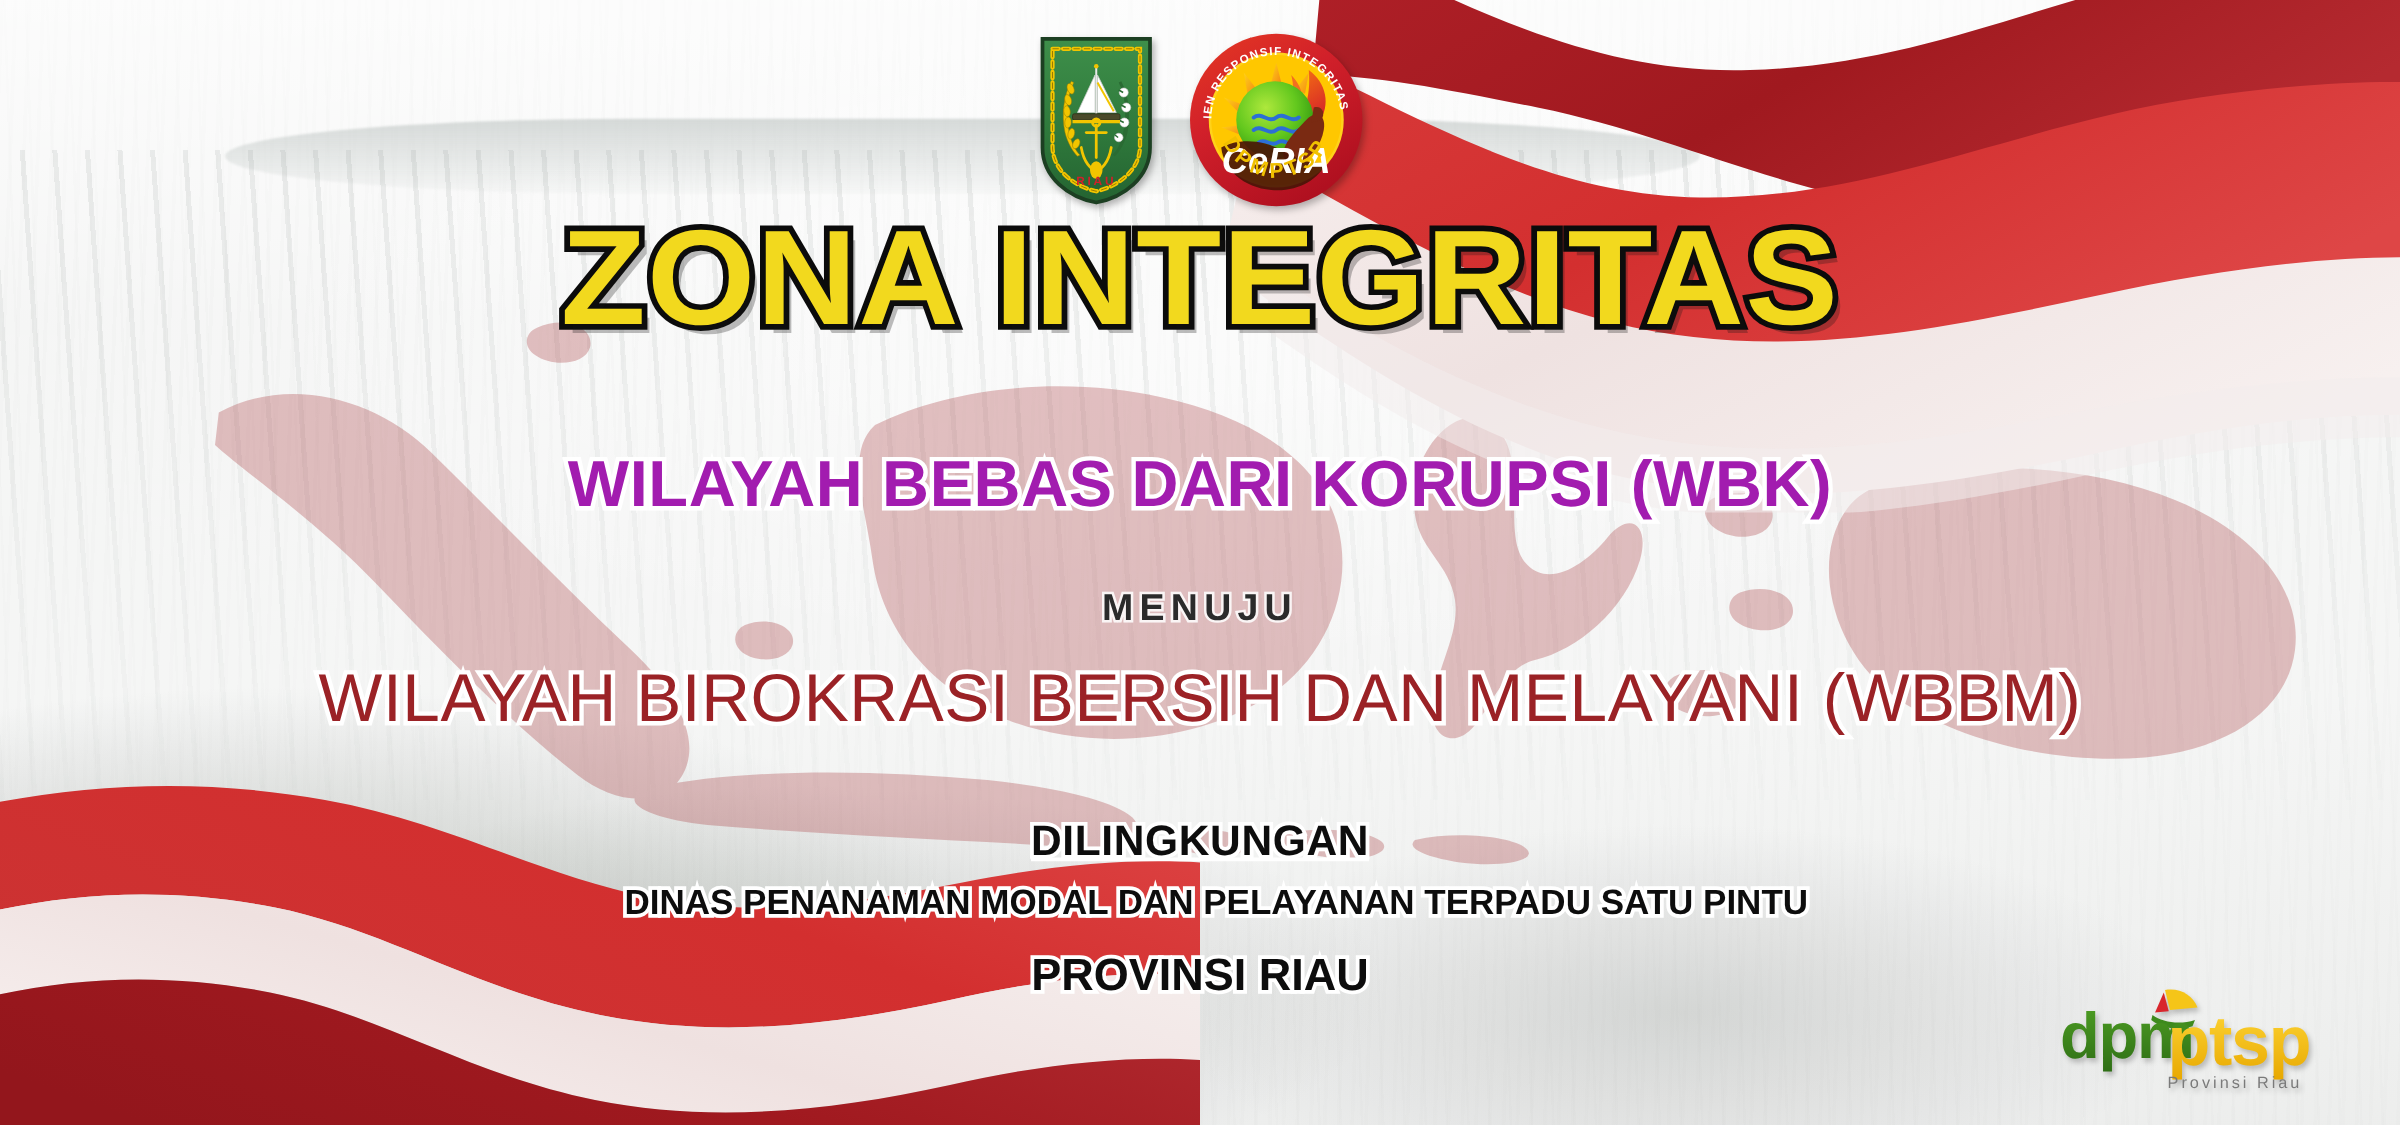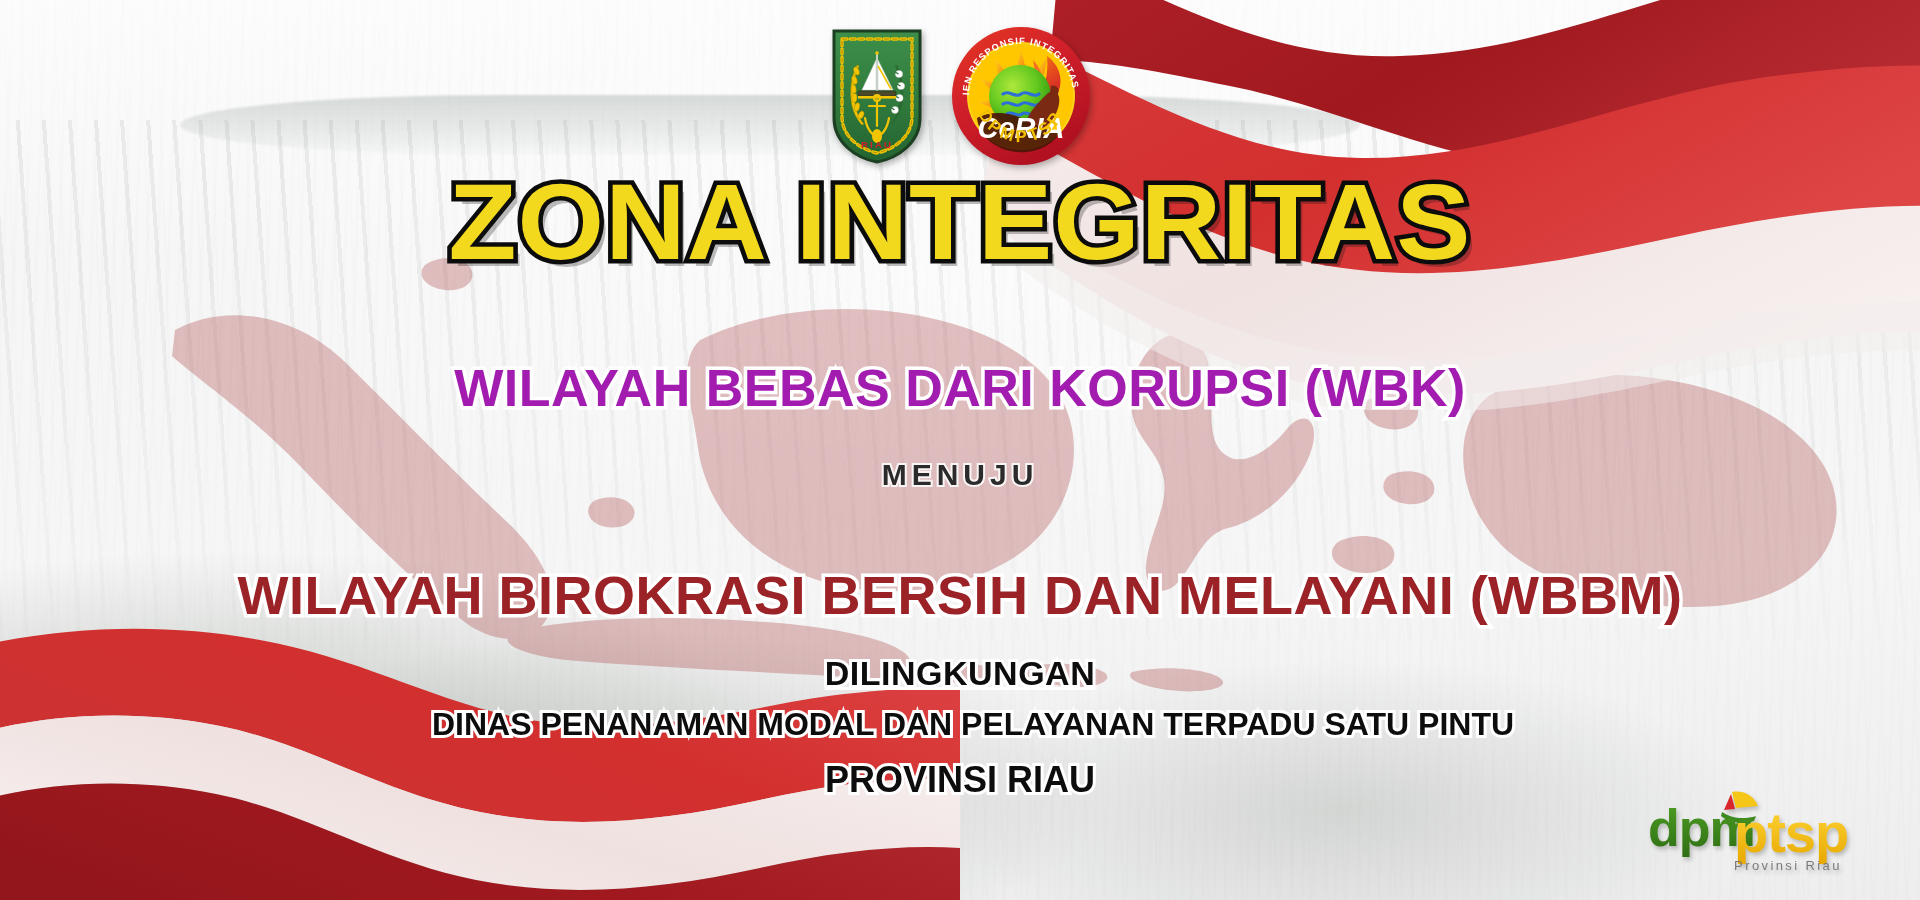--- a/index.html
+++ b/index.html
@@ -93,48 +93,47 @@
   .line-wbk{
     position:absolute;top:362px;left:0;right:0;
     font-size:52px;line-height:1;
     font-weight:700;letter-spacing:.5px;
     color:#a21caf;
     -webkit-text-stroke:7px #ffffff;
     paint-order:stroke fill;
     text-shadow:0 1px 0 rgba(255,255,255,.9);
   }
   .line-menuju{
-    position:absolute;top:460px;left:0;right:0;
+    position:absolute;top:472px;left:0;right:0;
     font-size:30px;line-height:1;
     font-weight:800;letter-spacing:5px;
     color:#2b2b2b;
     -webkit-text-stroke:4px rgba(255,255,255,.85);
     paint-order:stroke fill;
   }
   .line-wbbm{
     position:absolute;top:532px;left:0;right:0;
     font-size:54px;line-height:1;
-    font-weight:700;letter-spacing:.5px;
+    font-weight:400;letter-spacing:.5px;
     color:#9B2226;
     -webkit-text-stroke:7px #ffffff;
     paint-order:stroke fill;
-    margin-top:36px;
   }
   .line-dilingkungan{
     position:absolute;top:656px;left:0;right:0;
     font-size:34px;line-height:1;
     font-weight:900;letter-spacing:.5px;
     color:#0d0d0d;
     -webkit-text-stroke:6px #ffffff;
     paint-order:stroke fill;
     text-decoration:underline;
   }
   .line-dinas{
     position:absolute;top:708px;left:0;right:0;
-    font-size:32px;line-height:1;
+    font-size:28px;line-height:1;
     font-weight:900;letter-spacing:0px;
     color:#0d0d0d;
     -webkit-text-stroke:6px #ffffff;
     paint-order:stroke fill;
     padding-left:26px;
   }
   .line-provinsi{
     position:absolute;top:762px;left:0;right:0;
     font-size:36px;line-height:1;
     font-weight:900;

